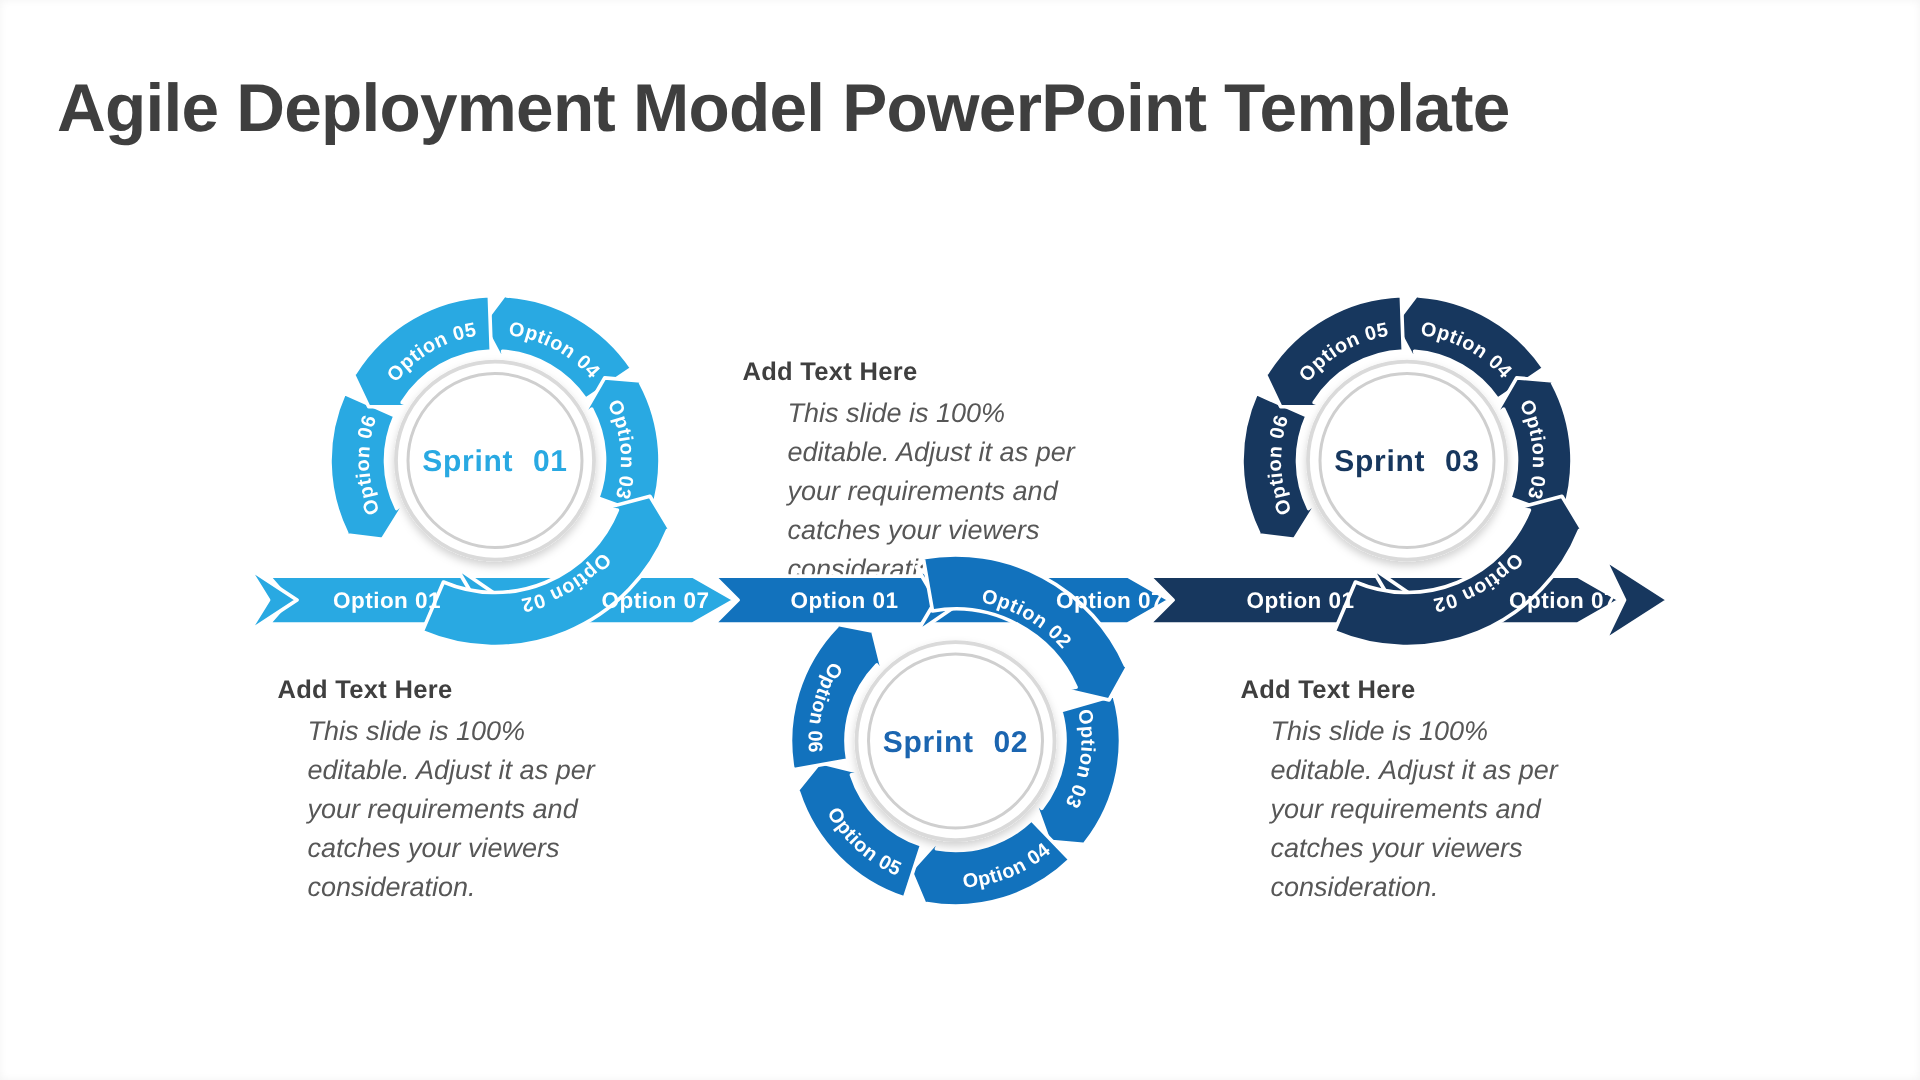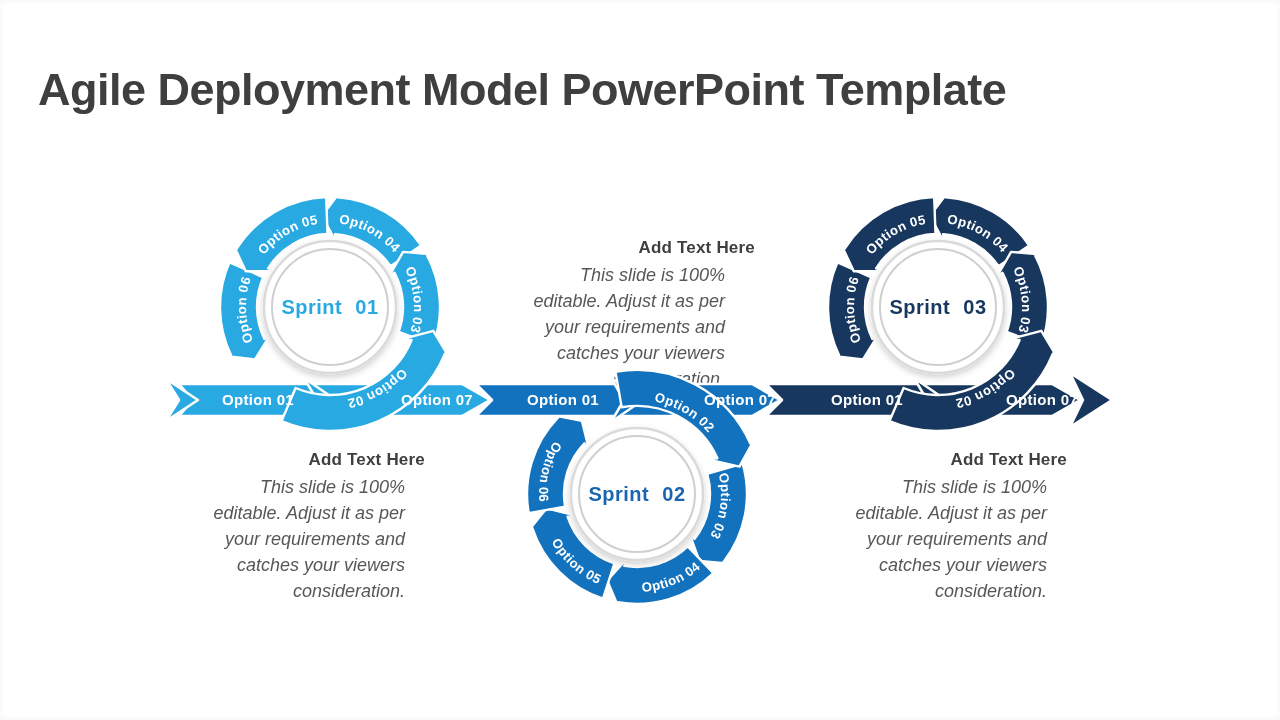--- a/index.html
+++ b/index.html
@@ -2,25 +2,25 @@
 <html style="--light: #29A9E2; --medium: #1272BD; --navy: #17375E; --heading: #3F3F3F; --body: #575757; --label: #FFFFFF;"><head>
 <meta charset="utf-8">
 <style>
   html,body{margin:0;padding:0;background:#ffffff;}
   .slide{
     position:relative;width:1280px;height:720px;background:#ffffff;overflow:hidden;
     font-family:"Liberation Sans",sans-serif;
     box-shadow:inset 0 0 6px rgba(0,0,0,.05);
   }
   .title{
-    position:absolute;left:38px;top:64px;width:1200px;
+    position:absolute;left:38px;top:46px;width:1200px;
     font-size:45px;font-weight:700;letter-spacing:-.5px;
     color:var(--heading);white-space:nowrap;
   }
-  .text-block{position:absolute;text-align:right;}
+  .text-block{position:absolute;text-align:left;}
   .text-block h3{
     margin:0 0 5px 0;font-size:17px;font-weight:700;color:var(--heading);letter-spacing:.2px;
   }
   .text-block p{
     margin:0 auto;width:200px;font-size:18px;font-style:italic;color:var(--body);line-height:1.44;
   }
   .tb-top{left:495px;top:238px;width:260px;}
   .tb-left{left:185px;top:450px;width:240px;}
   .tb-right{left:827px;top:450px;width:240px;}
   svg.diagram{position:absolute;left:0;top:0;}

